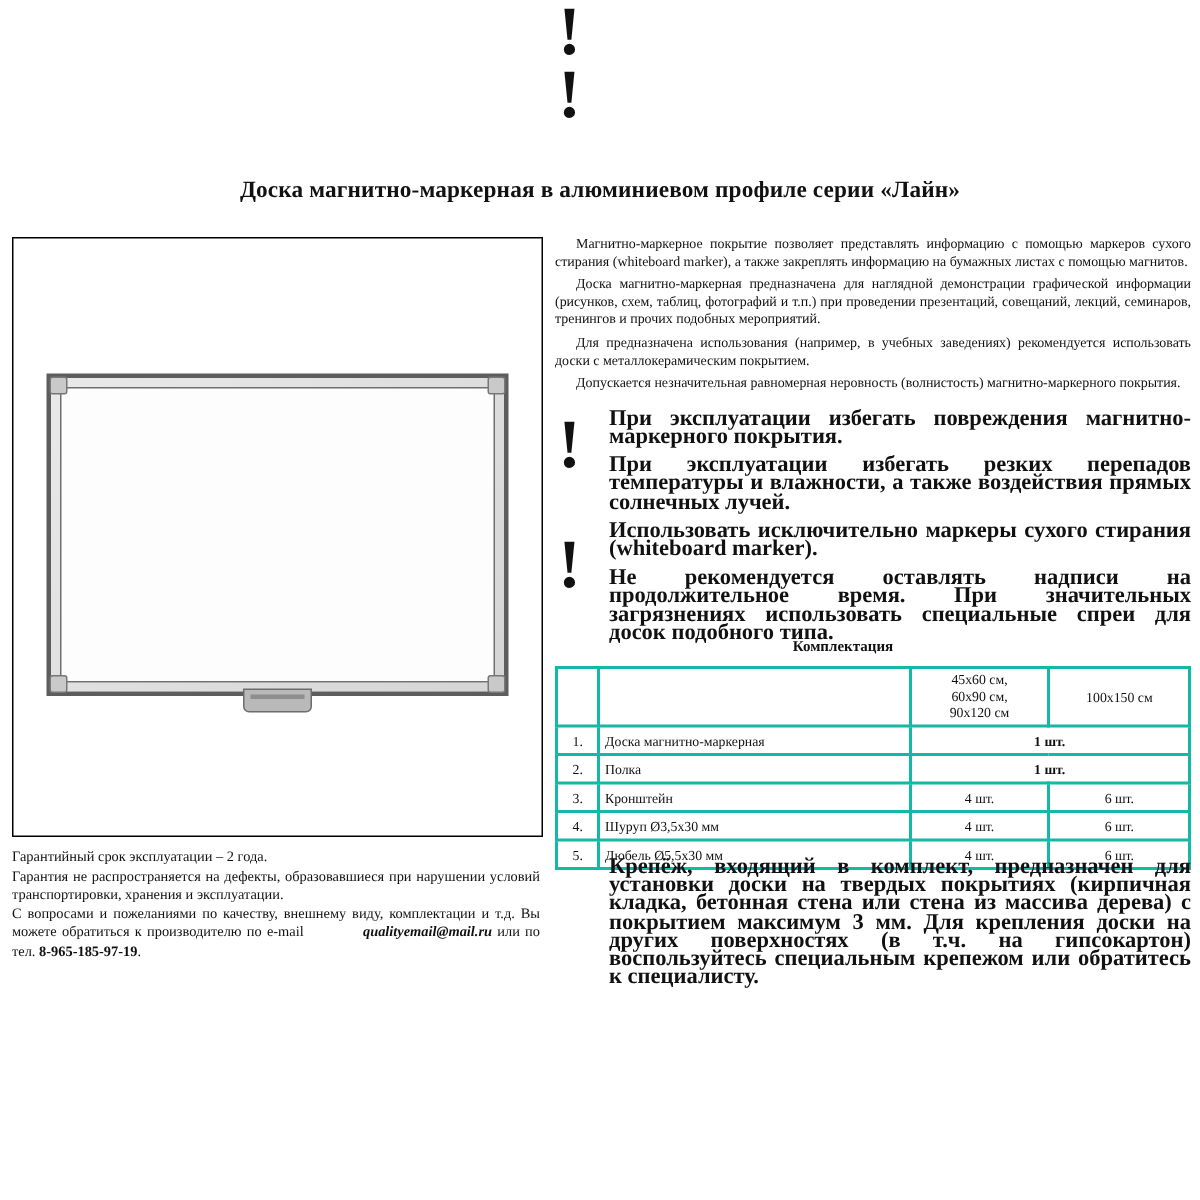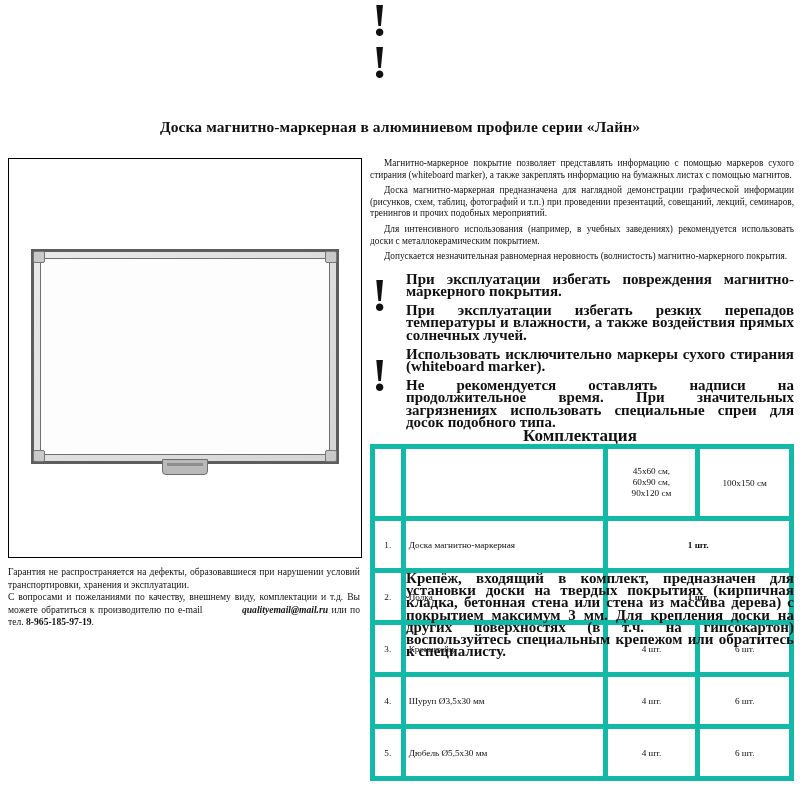--- a/index.html
+++ b/index.html
@@ -127,39 +127,39 @@
     font-size: 46px;
     line-height: 34px;
     font-family: "Liberation Serif", serif;
   }
   .bang.one { top: 6px; }
   .bang.two { top: 86px; }
 
   
   .komp-title {
     position: absolute;
-    left: 368px;
+    left: 350px;
     top: 426px;
     width: 424px;
     text-align: center;
     font-weight: bold;
-    font-size: 17px;
+    font-size: 10px;
   }
   table.komp {
     position: absolute;
     left: 370px;
     top: 444px;
     width: 424px;
     border-collapse: collapse;
     font-size: 9.2px;
     font-family: "Liberation Serif", serif;
   }
   table.komp td {
-    border: 5px solid #14b8a6;
-    padding: 17px 3px;
+    border: 2px solid #14b8a6;
+    padding: 2px 3px;
     vertical-align: middle;
     height: 13px;
   }
   .c-num { width: 22px; text-align: center; }
   .c-name { width: 218px; text-align: left; padding-left: 6px; }
   .c-a { width: 92px; text-align: center; }
   .c-b { width: 92px; text-align: center; }
   .hdr-a { line-height: 11px; font-size: 9.2px; text-align: center; }
   .hdr-b { text-align: center; }
   .span-both { text-align: center; font-weight: bold; }
@@ -205,21 +205,21 @@
       <div class="corner tr"></div>
       <div class="corner bl"></div>
       <div class="corner br"></div>
       <div class="tray"></div>
     </div>
   </div>
 
   <div class="rightcol">
     <p class="para">Магнитно-маркерное покрытие позволяет представлять информацию с помощью маркеров сухого стирания (whiteboard marker), а также закреплять информацию на бумажных листах с помощью магнитов.</p>
     <p class="para">Доска магнитно-маркерная предназначена для наглядной демонстрации графической информации (рисунков, схем, таблиц, фотографий и т.п.) при проведении презентаций, совещаний, лекций, семинаров, тренингов и прочих подобных мероприятий.</p>
-    <p class="para">Для интенсивного использования (например, в учебных заведениях) рекомендуется использовать доски с металлокерамическим покрытием.</p>
+    <p class="para">Для предназначена использования (например, в учебных заведениях) рекомендуется использовать доски с металлокерамическим покрытием.</p>
     <p class="para">Допускается незначительная равномерная неровность (волнистость) магнитно-маркерного покрытия.</p>
 
     <div class="warn-block">
       <div class="bang one">!</div>
       <div class="bang two">!</div>
       <p class="warn-line">При эксплуатации избегать повреждения магнитно-маркерного покрытия.</p>
       <p class="warn-line">При эксплуатации избегать резких перепадов температуры и влажности, а также воздействия прямых солнечных лучей.</p>
       <p class="warn-line">Использовать исключительно маркеры сухого стирания (whiteboard marker).</p>
       <p class="warn-line">Не рекомендуется оставлять надписи на продолжительное время. При значительных загрязнениях использовать специальные спреи для досок подобного типа.</p>
     </div>
@@ -265,20 +265,21 @@
       <tr>
         <td class="c-num">5.</td>
         <td class="c-name">Дюбель Ø5,5х30 мм</td>
         <td class="c-a">4 шт.</td>
         <td class="c-b">6 шт.</td>
       </tr>
     </tbody>
   </table>
 
   <div class="bottomleft">
+    <p>Гарантийный срок эксплуатации – 2 года.</p>
     <p>Гарантия не распространяется на дефекты, образовавшиеся при нарушении условий транспортировки, хранения и эксплуатации.</p>
     <p><span>С вопросами и пожеланиями по качеству, внешнему виду, комплектации и т.д. Вы можете обратиться к производителю по e-mail </span><span class="bolditalic">qualityemail@mail.ru</span><span> или по тел. </span><span class="bold">8-965-185-97-19</span><span>.</span></p>
   </div>
 
   <div class="bang three">!</div>
   <div class="bang four">!</div>
   <div class="bottomright">
     <p class="warn-line">Крепёж, входящий в комплект, предназначен для установки доски на твердых покрытиях (кирпичная кладка, бетонная стена или стена из массива дерева) с покрытием максимум 3 мм. Для крепления доски на других поверхностях (в т.ч. на гипсокартон) воспользуйтесь специальным крепежом или обратитесь к специалисту.</p>
   </div>
 

